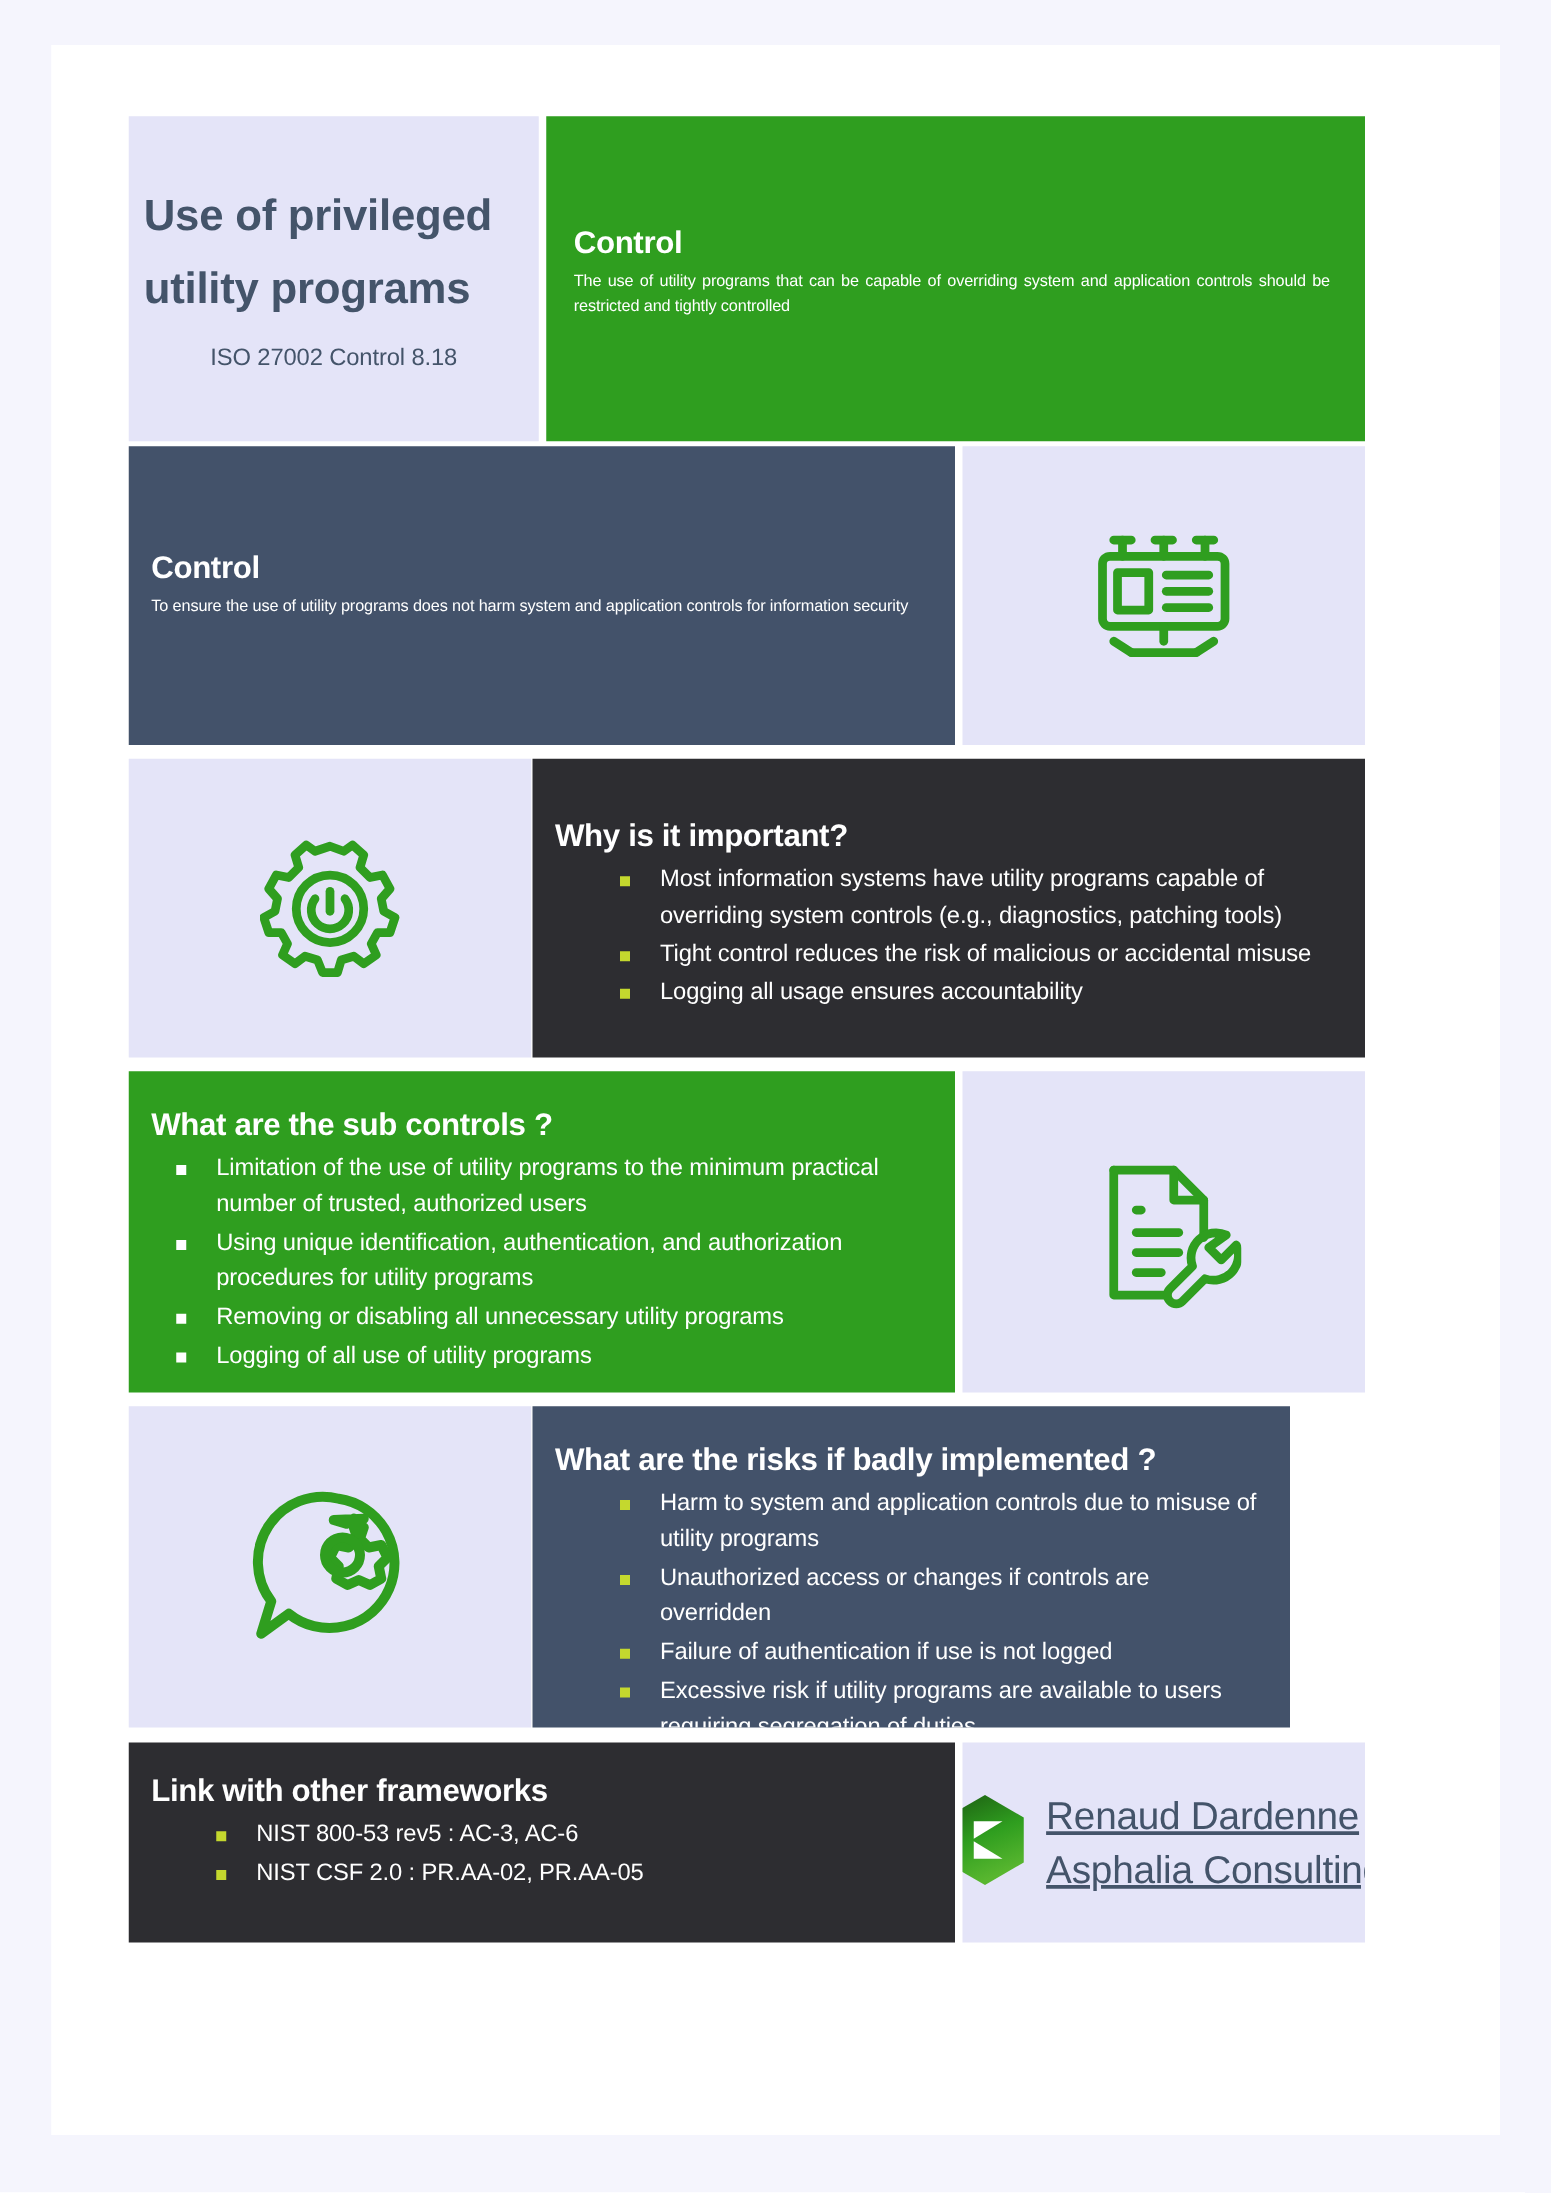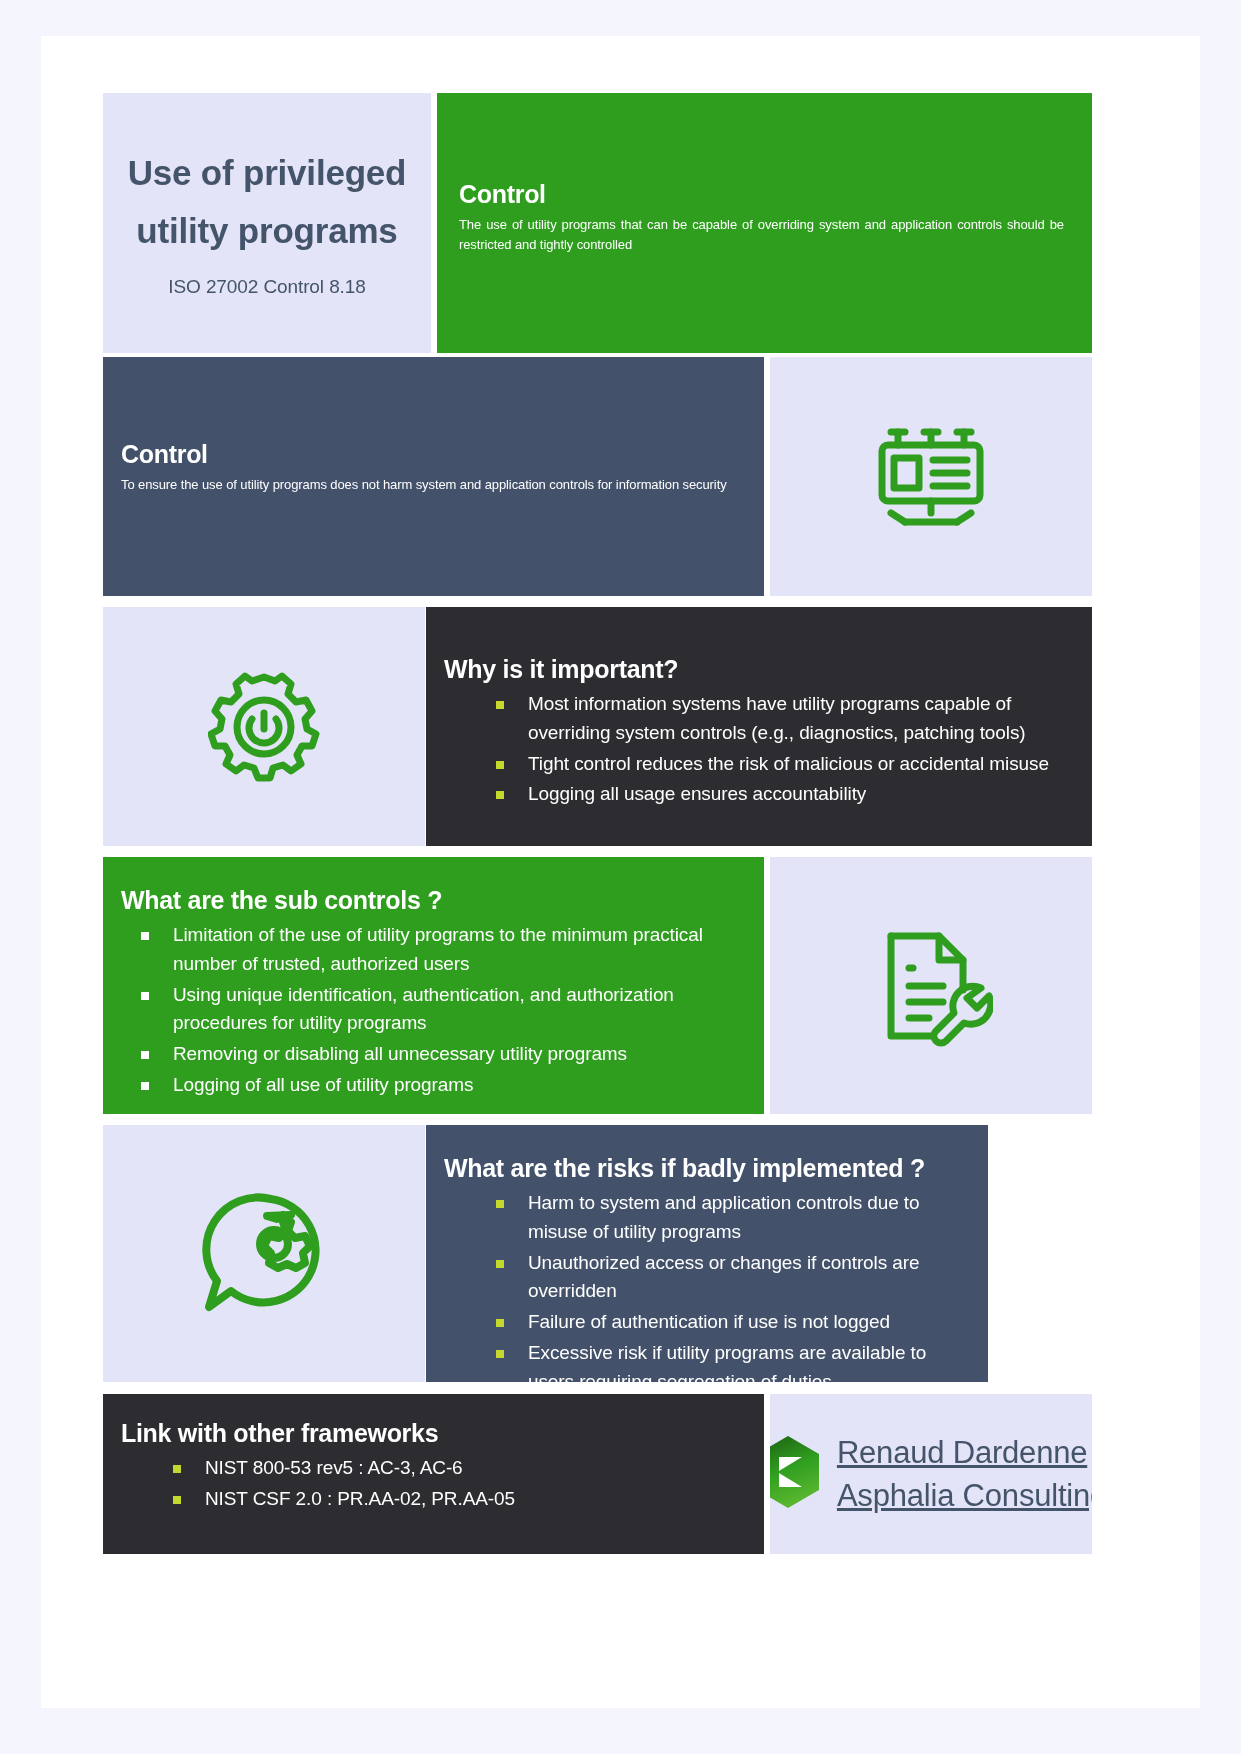--- a/index.html
+++ b/index.html
@@ -42,21 +42,21 @@
   .title-box {
     left: 62px; top: 57px; width: 328px; height: 260px;
     display: flex; flex-direction: column;
     align-items: center; justify-content: center;
     padding: 6px 12px 10px;
   }
   .title-main {
     font-size: 35px;
     font-weight: bold;
     color: #44546a;
-    text-align: center;
+    text-align: left;
     line-height: 1.66;
     letter-spacing: -0.2px;
   }
   .title-sub {
     font-size: 19px;
     color: #44546a;
     text-align: center;
     margin-top: 16px;
     letter-spacing: -0.1px;
   }
@@ -103,21 +103,21 @@
 
   
   .control-box { left: 396px; top: 57px; width: 655px; height: 260px; padding: 87px 28px 0 22px; }
   .purpose-box { left: 62px; top: 321px; width: 661px; height: 239px; padding: 83px 28px 0 18px; }
   .server-box  { left: 729px; top: 321px; width: 322px; height: 239px; }
   .gear-box    { left: 62px; top: 571px; width: 322px; height: 239px; }
   .why-box     { left: 385px; top: 571px; width: 666px; height: 239px; padding: 48px 22px 0 18px; }
   .subc-box    { left: 62px; top: 821px; width: 661px; height: 257px; padding: 29px 22px 0 18px; }
   .doc-box     { left: 729px; top: 821px; width: 322px; height: 257px; }
   .bubble-box  { left: 62px; top: 1089px; width: 322px; height: 257px; }
-  .risks-box   { left: 385px; top: 1089px; width: 562px; height: 257px; padding: 29px 22px 0 18px; }
+  .risks-box   { left: 385px; top: 1089px; width: 606px; height: 257px; padding: 29px 22px 0 18px; }
   .links-box   { left: 62px; top: 1358px; width: 661px; height: 160px; padding: 25px 22px 0 18px; }
   .brand-box   { left: 729px; top: 1358px; width: 322px; height: 160px;
                  display: flex; align-items: center; justify-content: center; gap: 16px; }
 
   .icon-center {
     display: flex;
     align-items: center;
     justify-content: center;
     height: 100%;
   }

